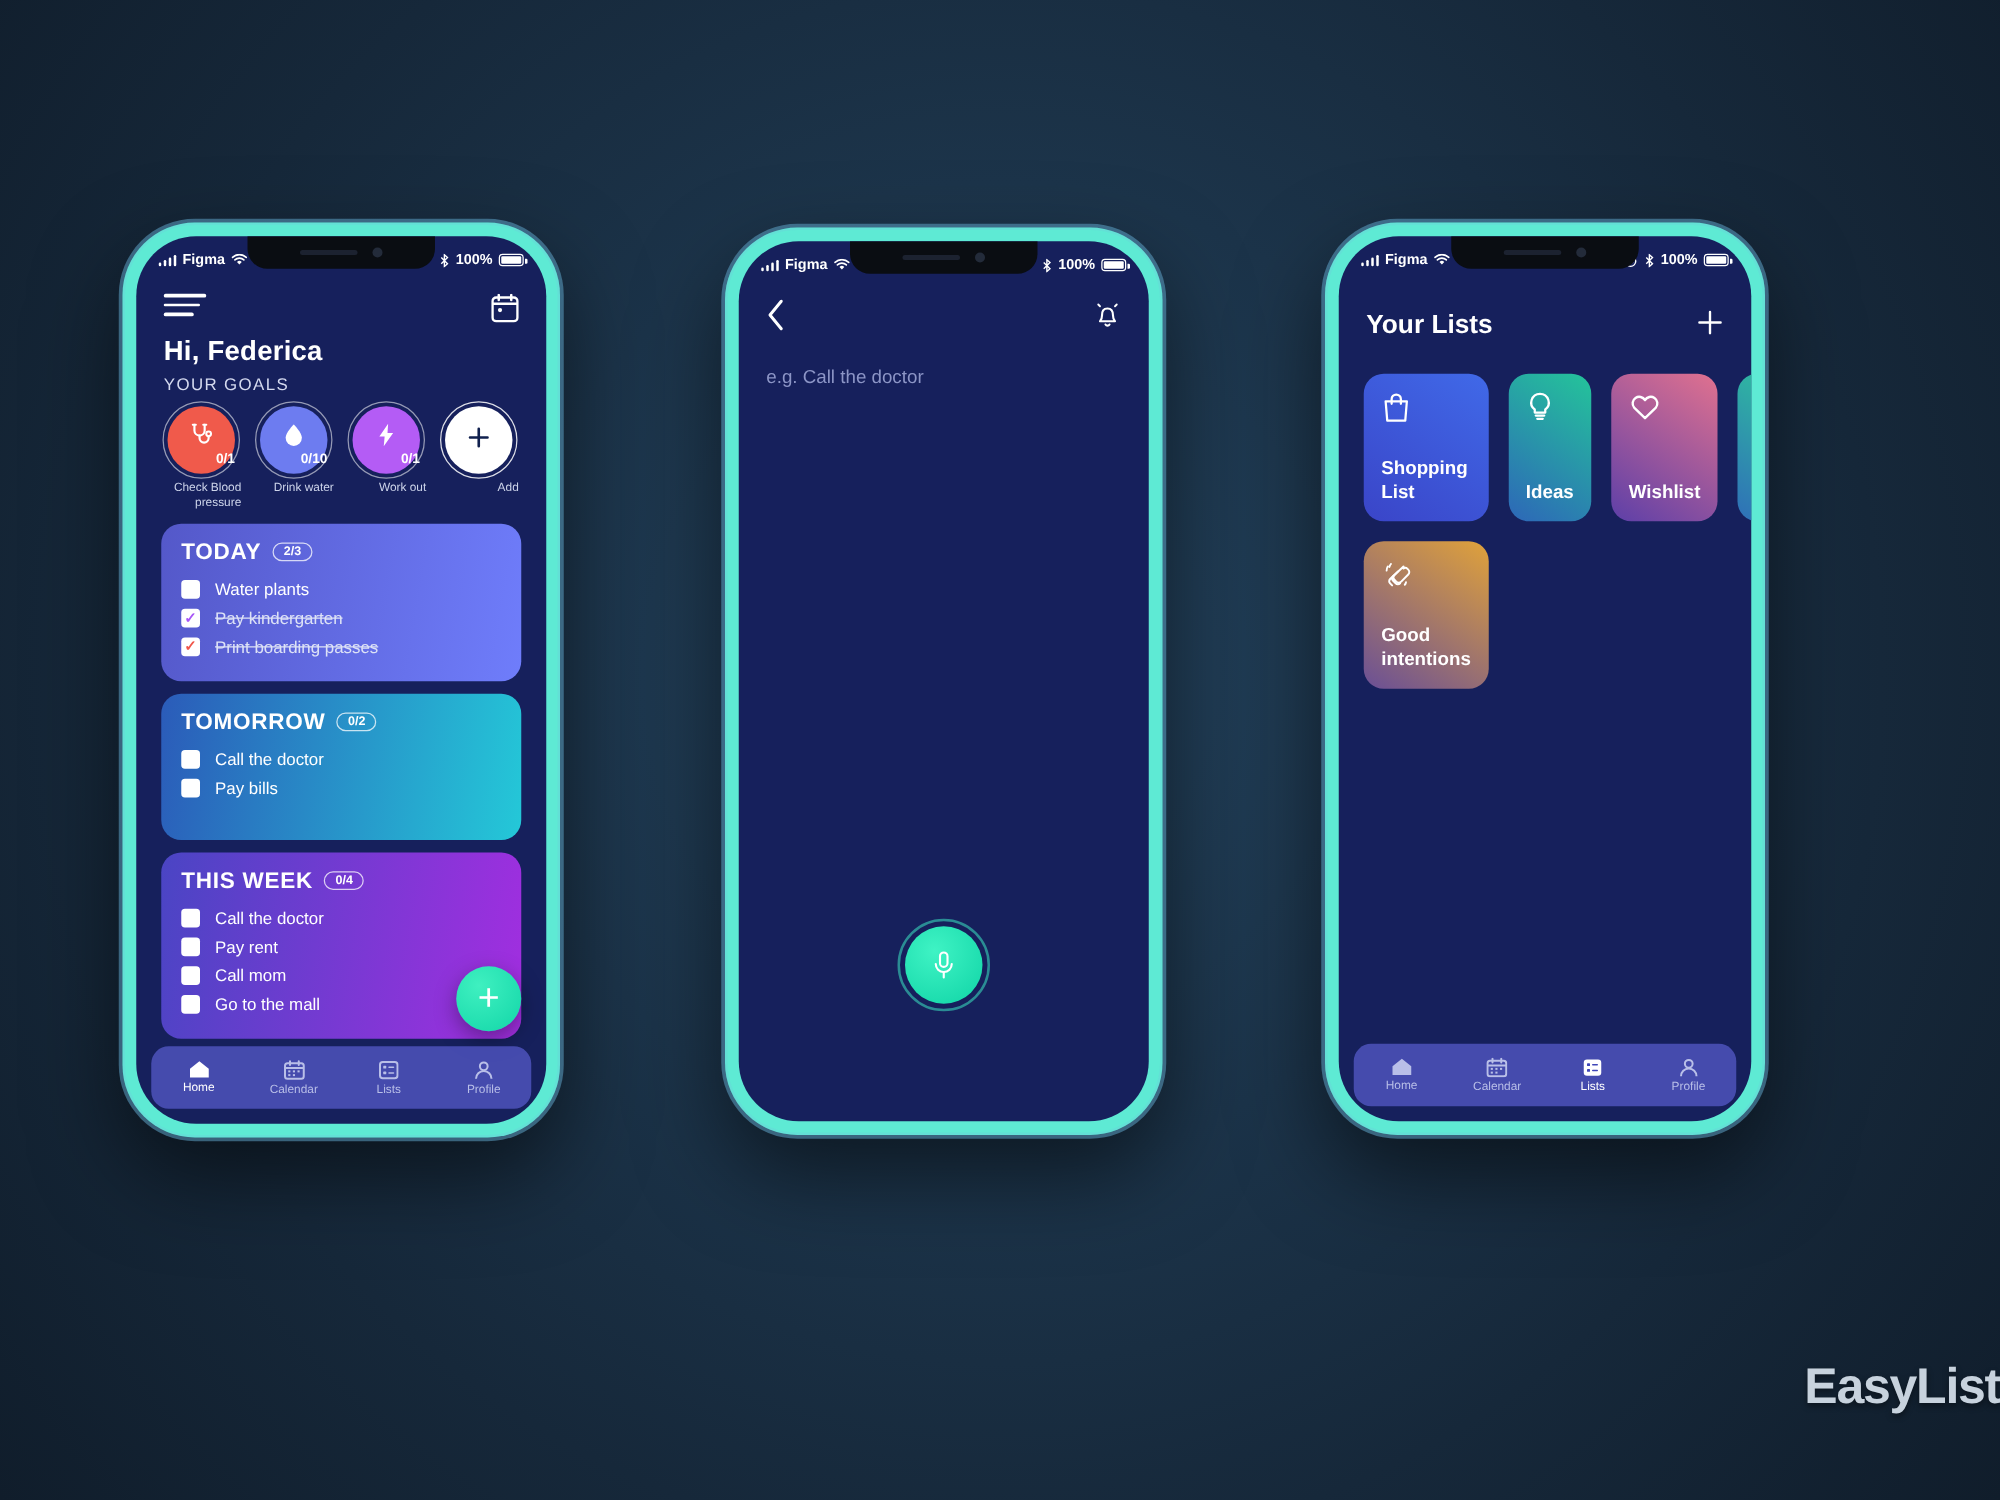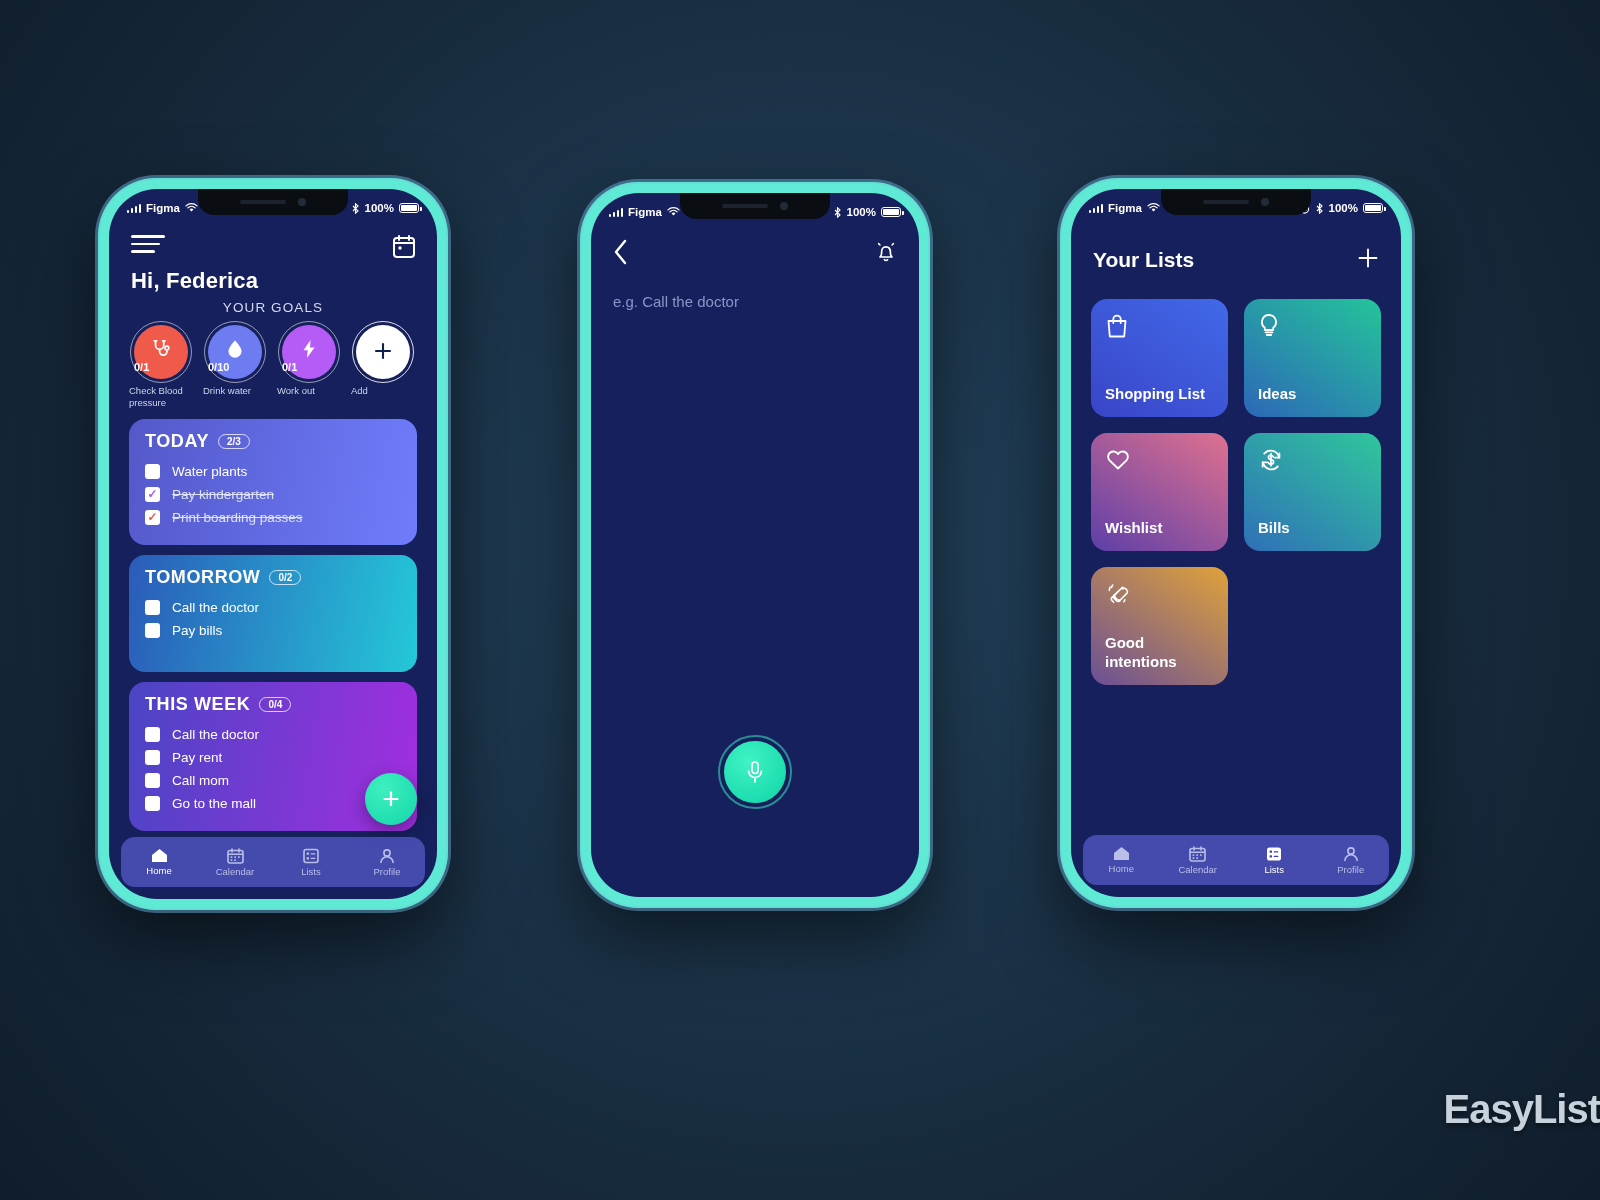--- a/index.html
+++ b/index.html
@@ -68,24 +68,24 @@
 
   
   #phone1 { left: 98px; top: 178px; width: 350px; height: 732px; }
   .p1-body { position:absolute; inset:0; padding: 40px 14px 0 14px; }
   .p1-topbar { display:flex; align-items:flex-start; justify-content:space-between; padding: 6px 8px 0 8px; }
   .hamburger { width:34px; cursor:pointer; }
   .hamburger span { display:block; height:2.6px; background:#fff; border-radius:2px; margin-bottom:5px; }
   .hamburger span:nth-child(2){ width:86%; }
   .hamburger span:nth-child(3){ width:70%; }
   .greeting { font-size:22px; font-weight:700; color:#fff; padding:10px 8px 0 8px; letter-spacing:.2px; }
-  .goals-label { font-size:13.5px; letter-spacing:1.1px; color:#d4d9ef; padding:6px 8px 0 8px;text-align:center; }
+  .goals-label { font-size:13.5px; letter-spacing:1.1px; color:#d4d9ef; padding:6px 8px 0 8px; }
 
   .goals-row { display:flex; gap:10px; padding: 10px 6px 0 6px; }
-  .goal { width:64px; text-align:left; }
+  .goal { width:64px; text-align:right; }
   .goal-circle {
     width:54px;height:54px;border-radius:50%;margin:0 auto;
     position:relative;display:flex;align-items:center;justify-content:center;
     flex-direction:column;
   }
   .goal-circle .ring { position:absolute; inset:-4px; border-radius:50%; border:1.6px solid rgba(255,255,255,.55); }
   .goal-ico { color:#fff; line-height:1; margin-top:-4px; }
   .goal-count { font-size:11px; color:#fff; font-weight:600; position:absolute; bottom:6px; left:0; right:0; }
   .goal-count.dark { color:#10204e; }
   .goal-name { font-size:9.5px; color:#cdd4ea; margin-top:6px; line-height:1.25; }
@@ -138,21 +138,21 @@
     background: radial-gradient(circle at 38% 32%, #3ff3c4, #0fd4a6);
     display:flex;align-items:center;justify-content:center;
   }
 
   
   #phone3 { left: 1060px; top: 178px; width: 352px; height: 730px; }
   .p3-body { position:absolute; inset:0; padding: 40px 20px 0 20px; }
   .p3-top { display:flex; align-items:center; justify-content:space-between; padding: 18px 2px 0 2px; }
   .p3-title { font-size:21px; font-weight:700; color:#fff; }
   .plus-btn { font-size:26px; color:#fff; font-weight:300; line-height:1; cursor:pointer; }
-  .tiles { display:grid; grid-template-columns: 1fr 1fr; gap: 16px; margin-top: 26px; }
+  .tiles { display:grid; grid-template-columns: 1fr 1fr 1fr 1fr; gap: 16px; margin-top: 26px; }
   .tile {
     height: 118px; border-radius: 16px; padding: 14px 14px;
     display:flex; flex-direction:column; justify-content:space-between;
     color:#fff;
   }
   .tile-ico { color:#fff; }
   .tile-name { font-size:15px; font-weight:700; line-height:1.22; }
 
   
   .logo {

